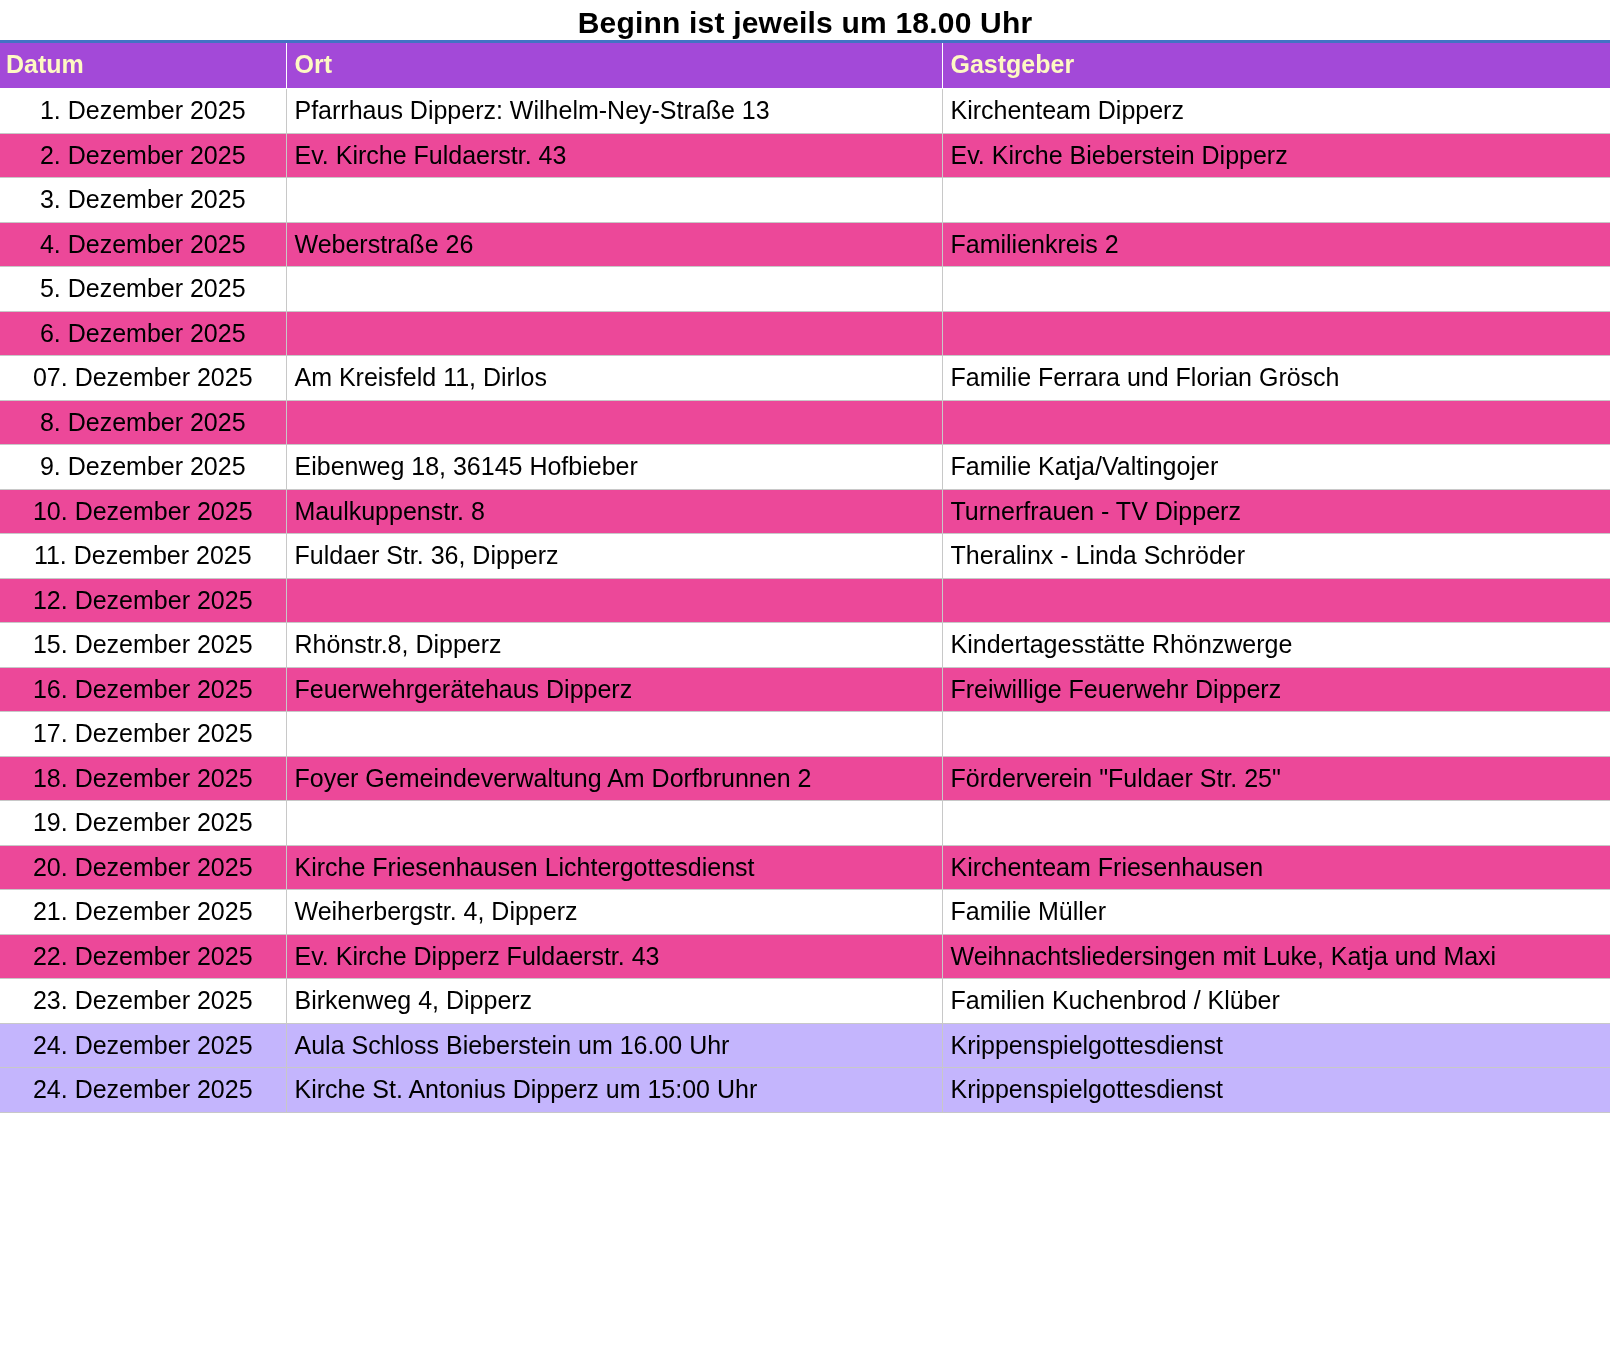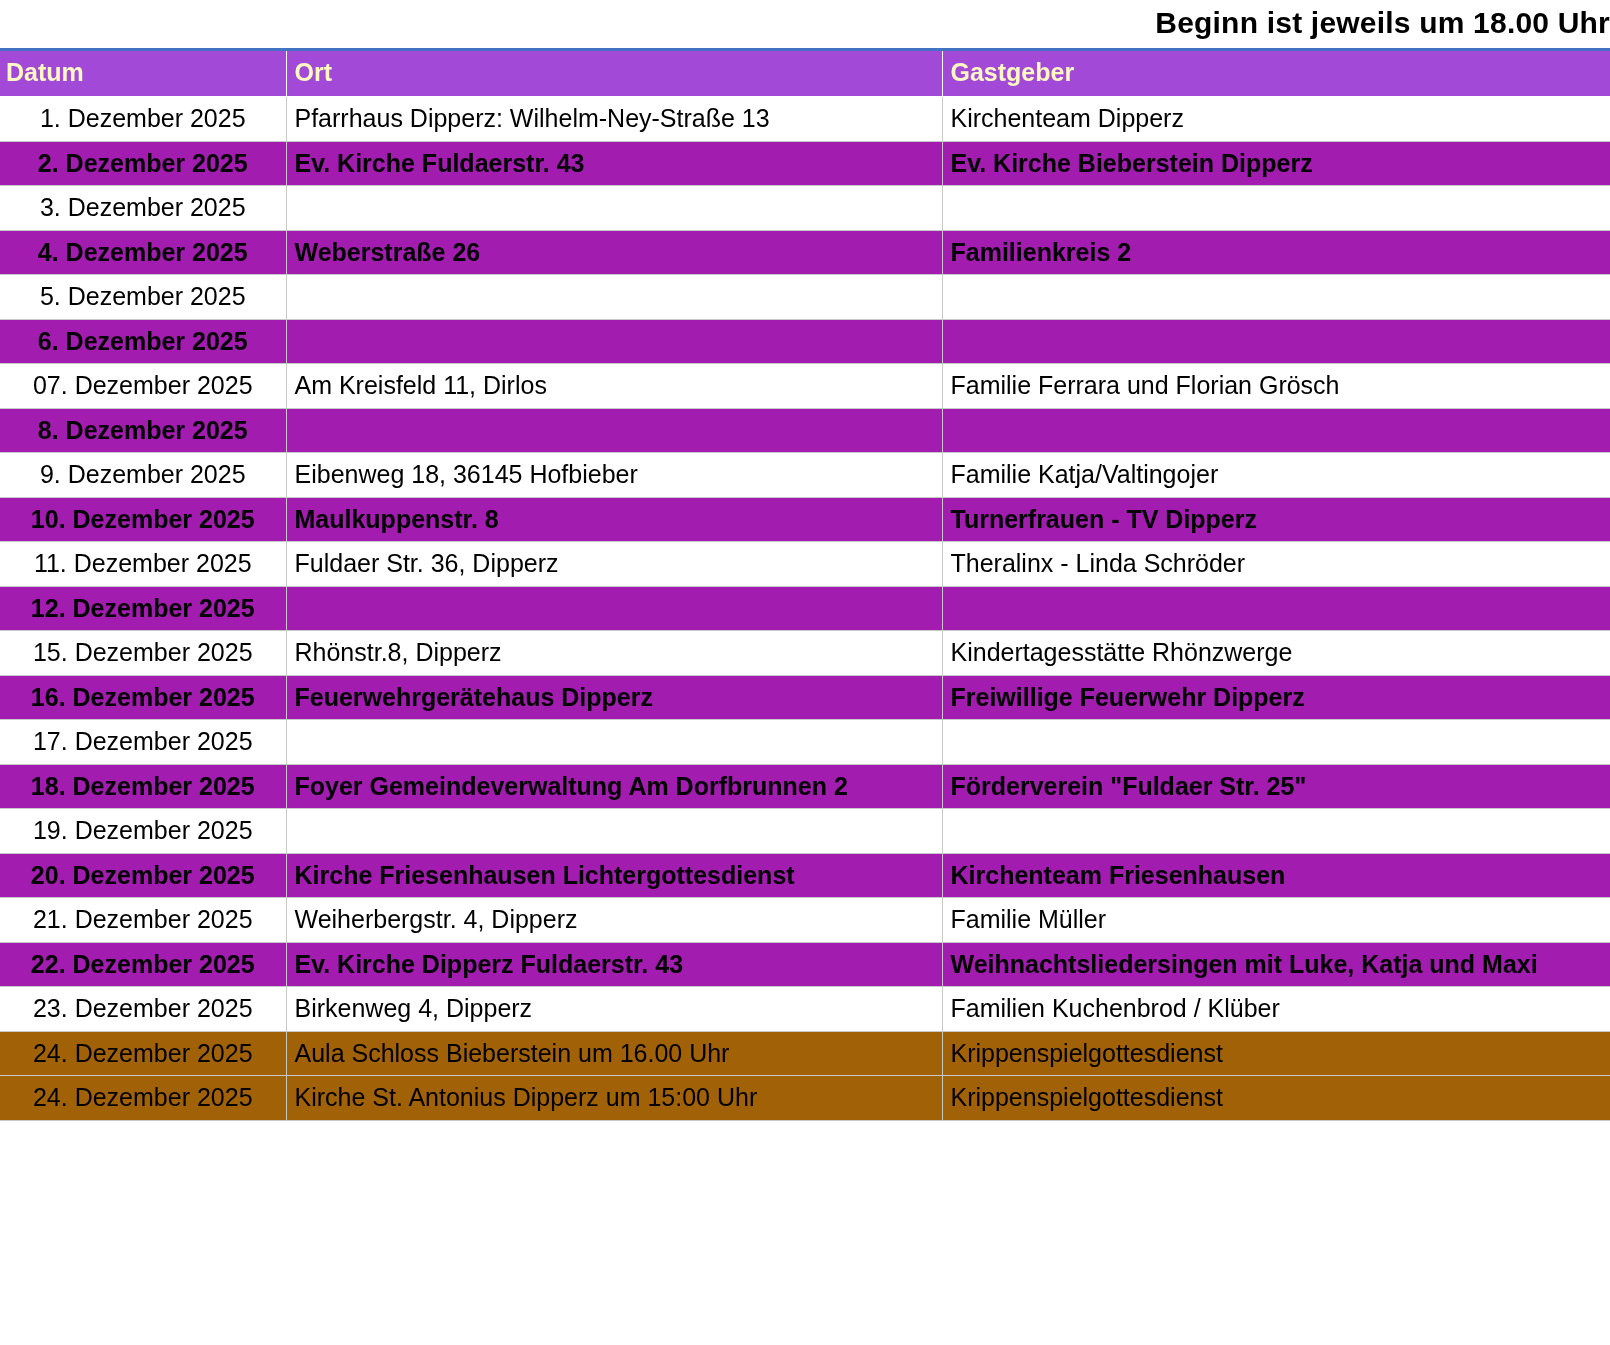--- a/index.html
+++ b/index.html
@@ -12,24 +12,24 @@
     height: 1345px;
     font-family: "Liberation Sans", sans-serif;
     color: #000000;
     overflow: hidden;
   }
   .page {
     width: 1610px;
     position: relative;
   }
   .title {
-    text-align: right;
+    text-align: center;
     font-size: 30px;
     font-weight: bold;
-    padding: 6px 0 8px 0;
+    padding: 6px 0 0 0;
     letter-spacing: 0.2px;
   }
   table.schedule {
     border-collapse: collapse;
     table-layout: fixed;
     width: 1610px;
     border-top: 3px solid #4472c4;
   }
   table.schedule col.c-datum { width: 286px; }
   table.schedule col.c-ort   { width: 656px; }
@@ -54,25 +54,24 @@
     vertical-align: middle;
     line-height: 1.22;
     white-space: pre-line;
     overflow: hidden;
   }
   td.datum {
     text-align: center;
     padding-right: 12px;
   }
   tr.alt td {
-    background: #a21caf;
-    font-weight: bold;
+    background: #ec4899;
   }
   tr.hl td {
-    background: #a16207;
+    background: #c4b5fd;
   }
   tr.tall td {
     height: 78px;
   }
 </style>
 </head>
 <body>
 
 <div class="page">
 

